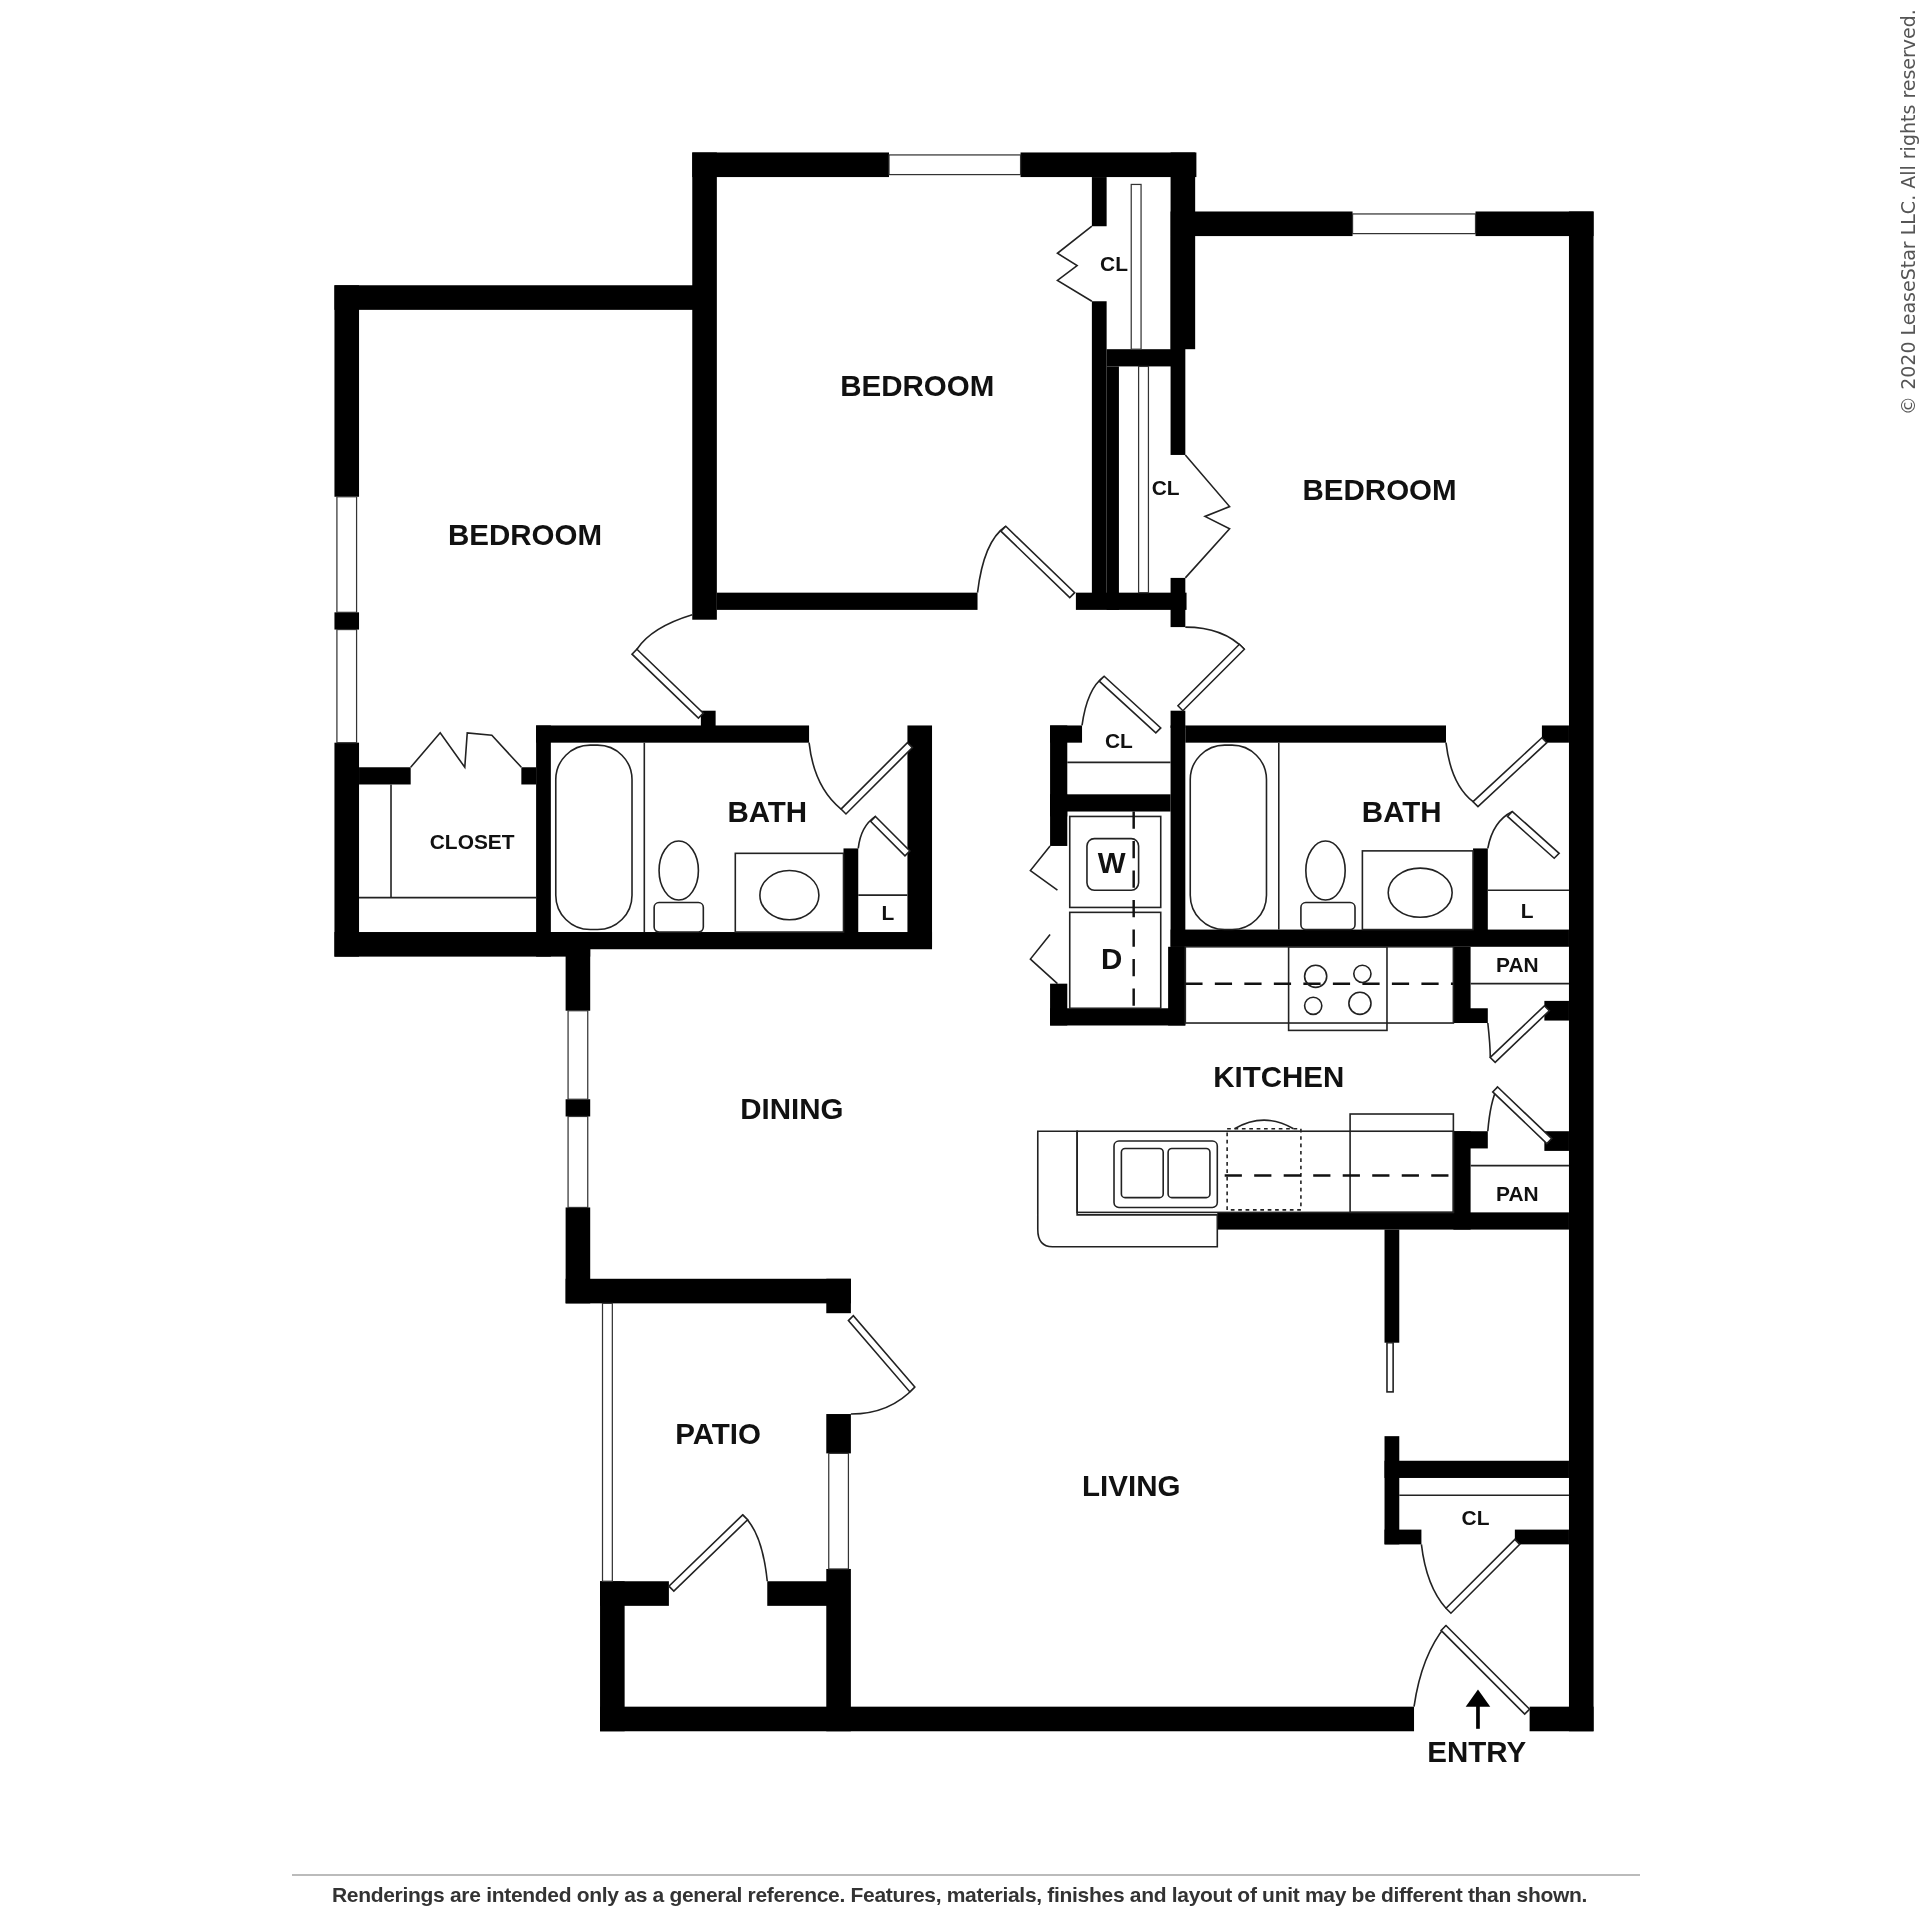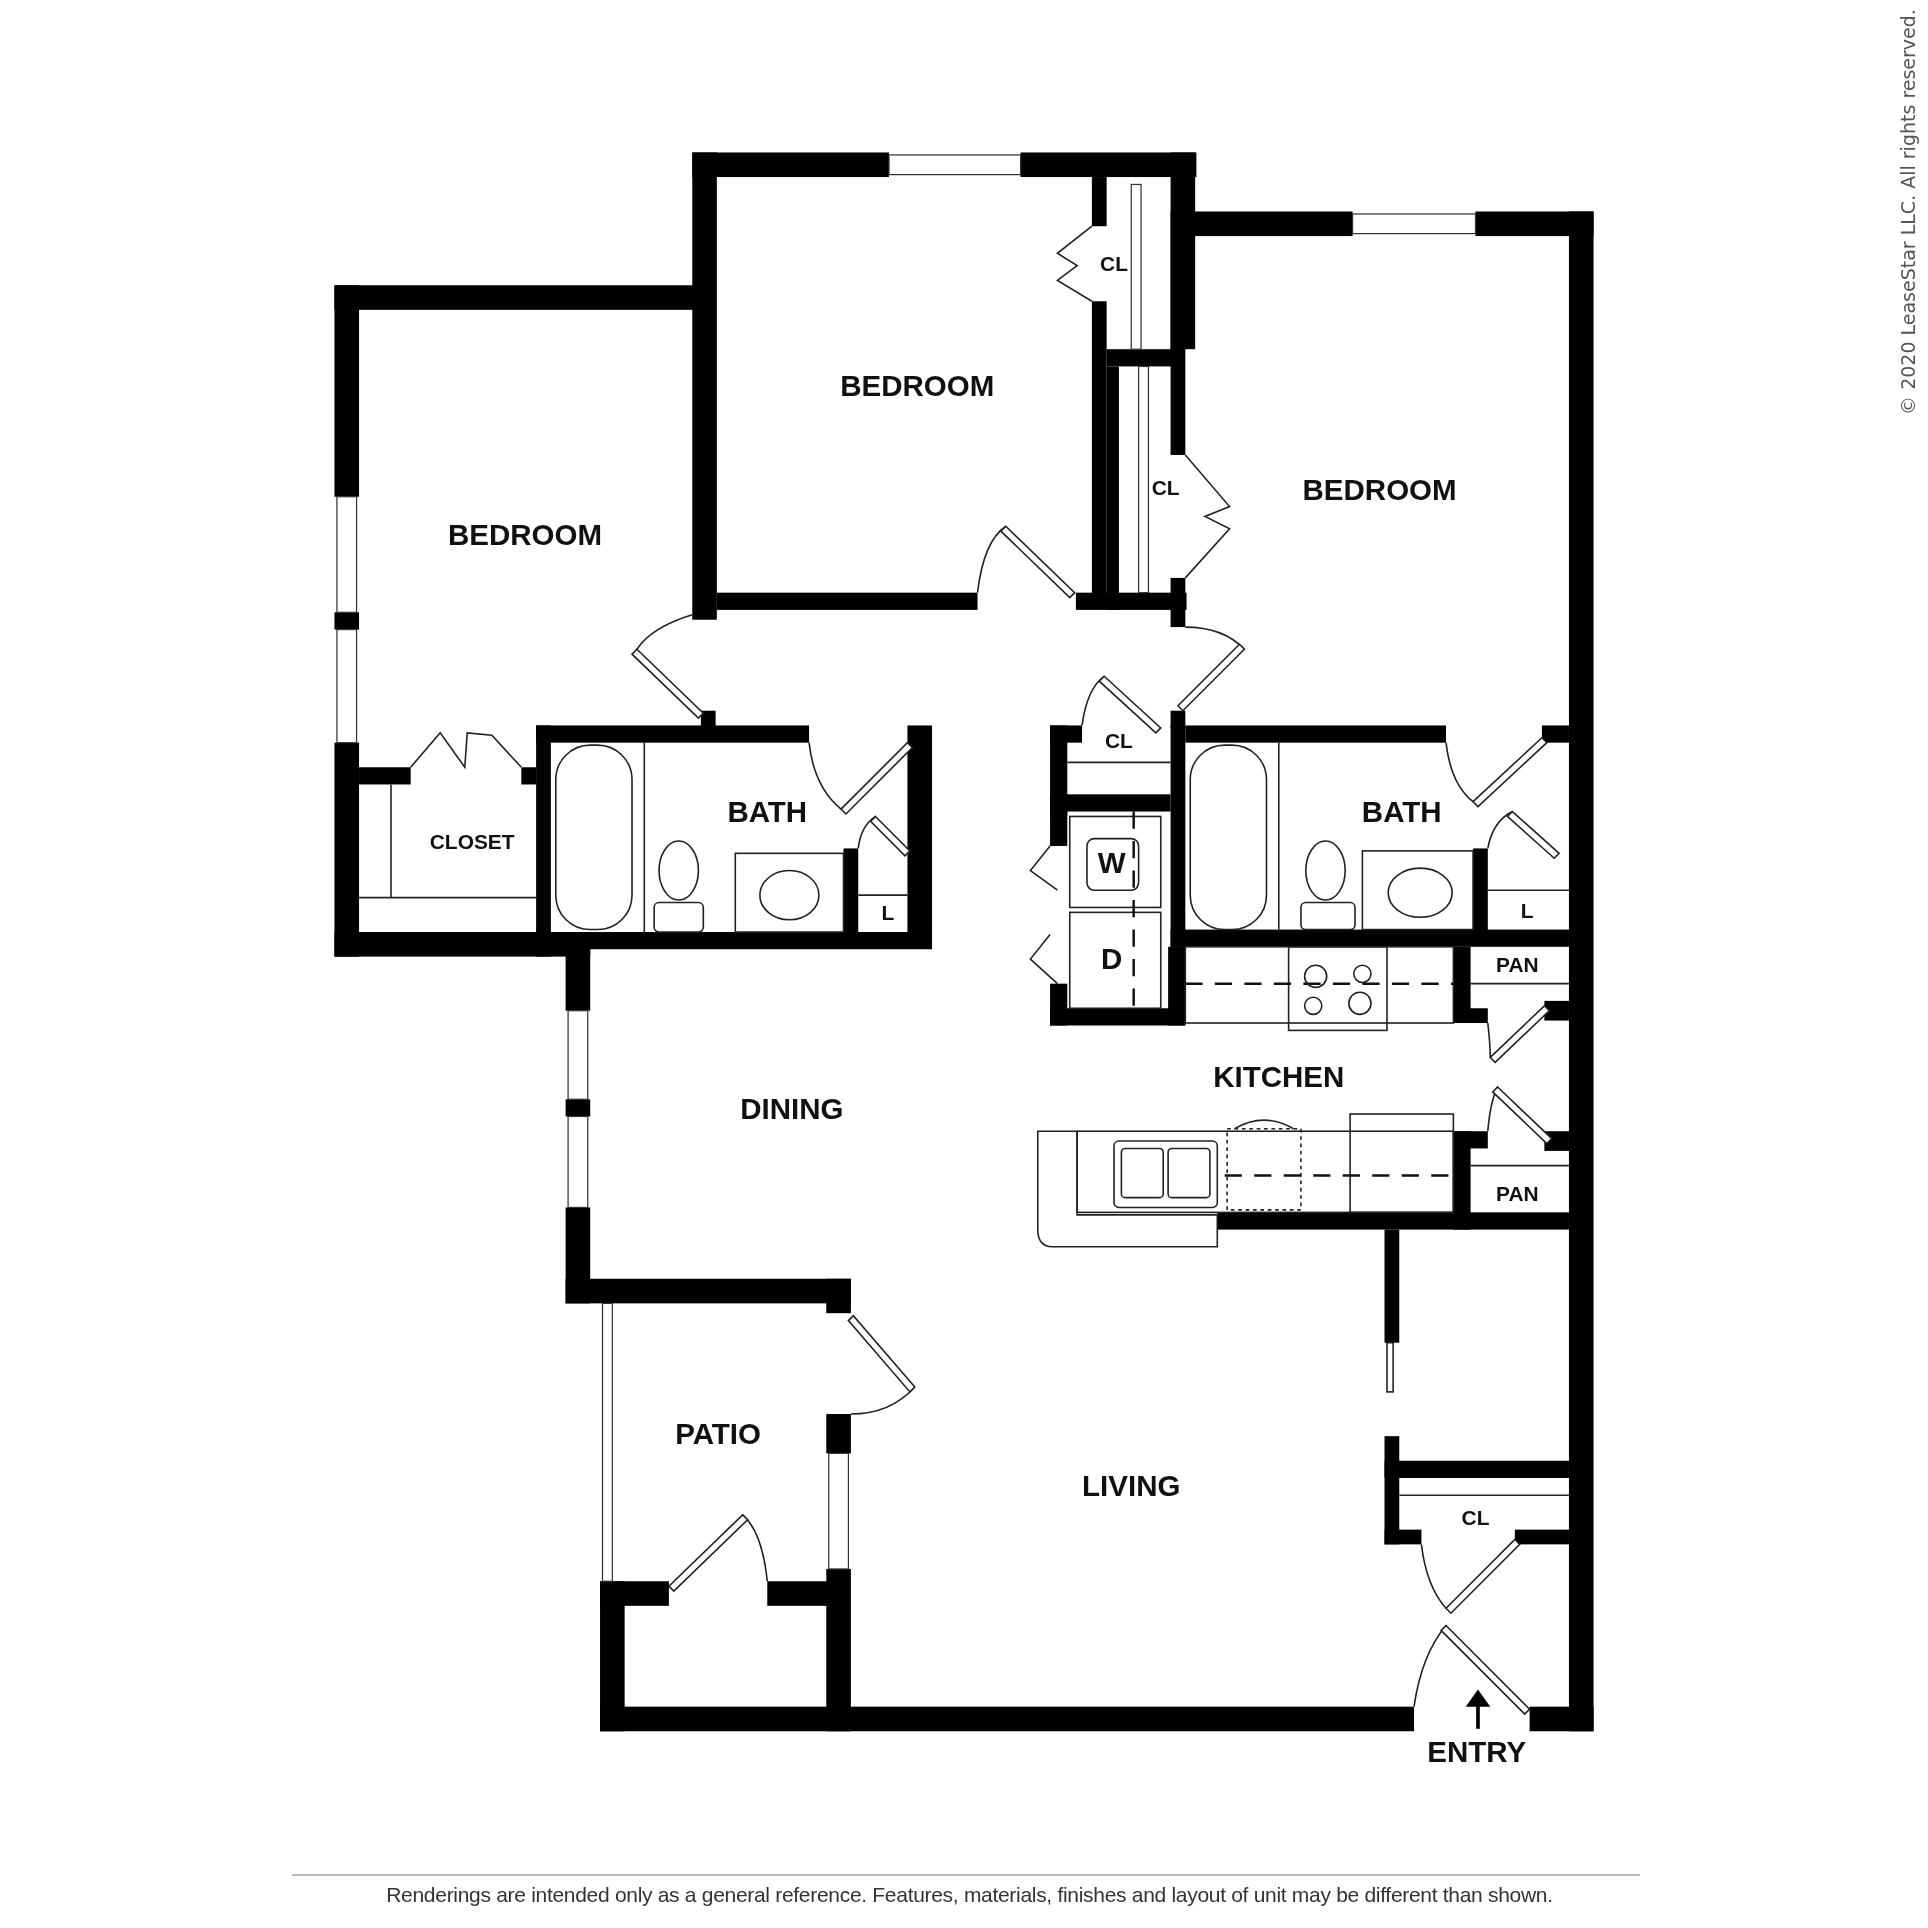--- a/index.html
+++ b/index.html
@@ -9,21 +9,21 @@
   .big{font-size:24px;}
   .sm{font-size:17px;}
   .wall{fill:#000;}
   .thin{fill:none;stroke:#222;stroke-width:1.3;}
   .door{fill:#fff;stroke:#222;stroke-width:1.3;}
   .dash{fill:none;stroke:#111;stroke-width:2;stroke-dasharray:14 10;}
   .win{fill:#fff;stroke:#333;stroke-width:1;}
   #copyright{position:absolute;left:1895px;top:0;width:26px;height:424px;}
   #copyright span{position:absolute;left:50%;top:50%;transform:translate(-50%,-50%) rotate(-90deg);white-space:nowrap;font-size:19px;color:#555;font-family:"DejaVu Sans",sans-serif;}
   #disclaimer-rule{position:absolute;left:292px;top:1874px;width:1348px;height:1.9px;background:#bbb;}
-  #disclaimer{position:absolute;left:282px;top:1883px;width:1375px;text-align:center;font-size:21px;font-weight:normal;color:#333;font-family:"Liberation Sans",sans-serif;letter-spacing:-0.3px;}
+  #disclaimer{position:absolute;left:272px;top:1883px;width:1375px;text-align:center;font-size:21px;font-weight:bold;color:#333;font-family:"Liberation Sans",sans-serif;letter-spacing:-0.3px;}
 </style>
 </head>
 <body>
 
 <svg id="plan" viewBox="0 0 1568 1568" xmlns="http://www.w3.org/2000/svg">
 
   <g class="wall">
 
     <rect x="272" y="232" width="300" height="20"></rect>
     <rect x="272" y="232" width="20" height="172"></rect>

